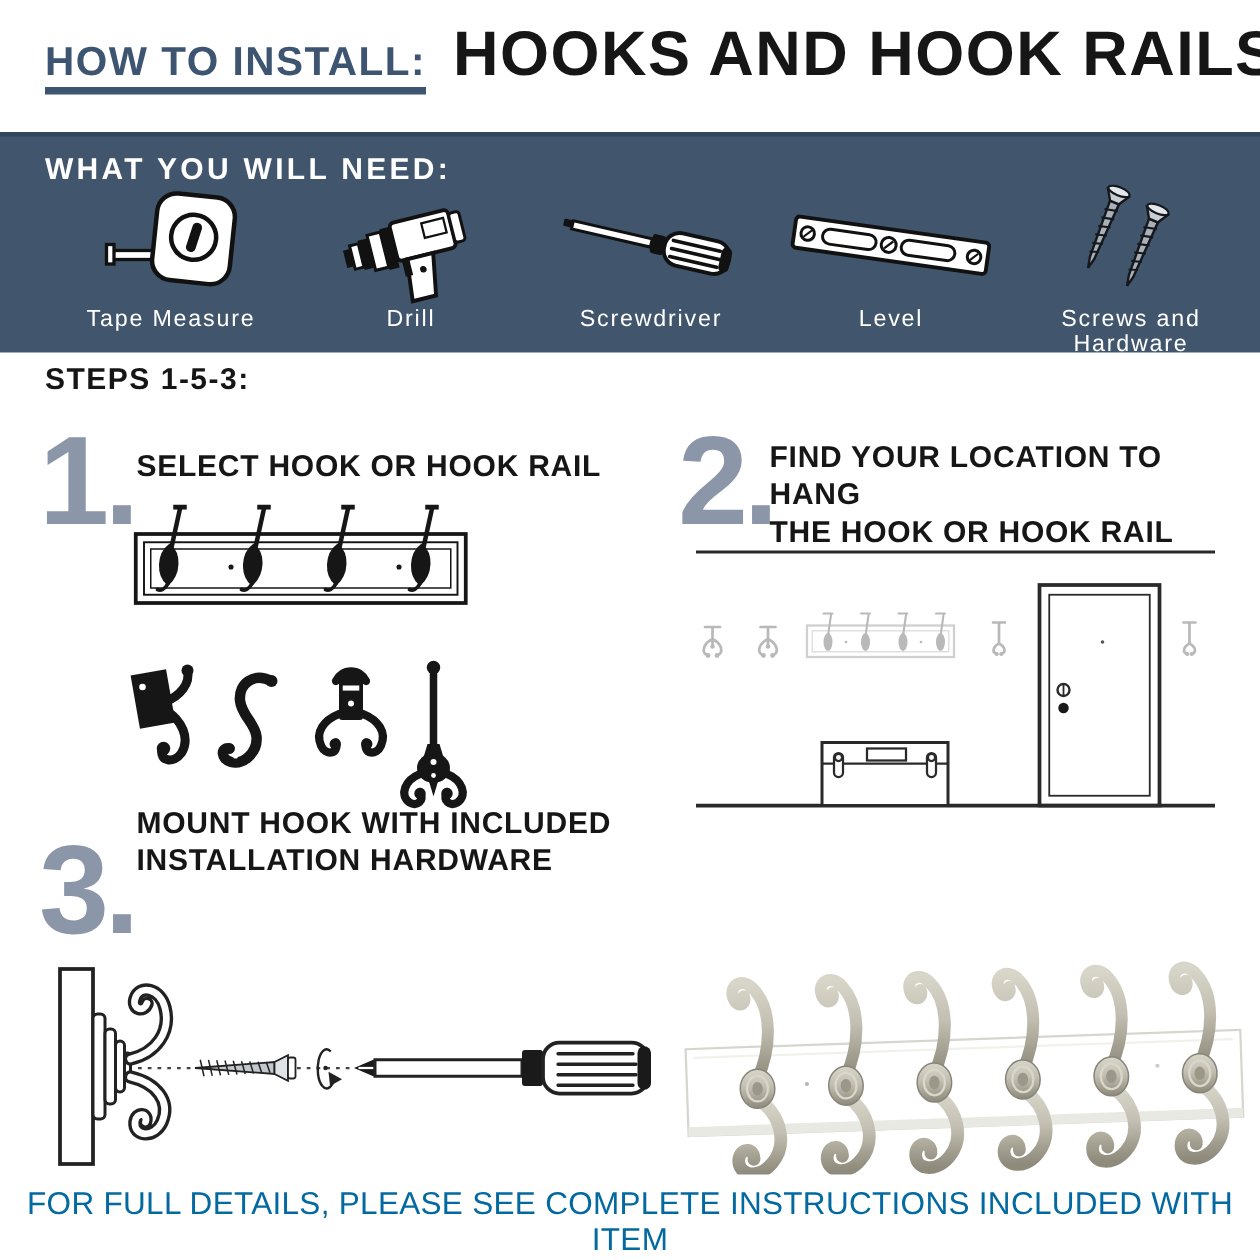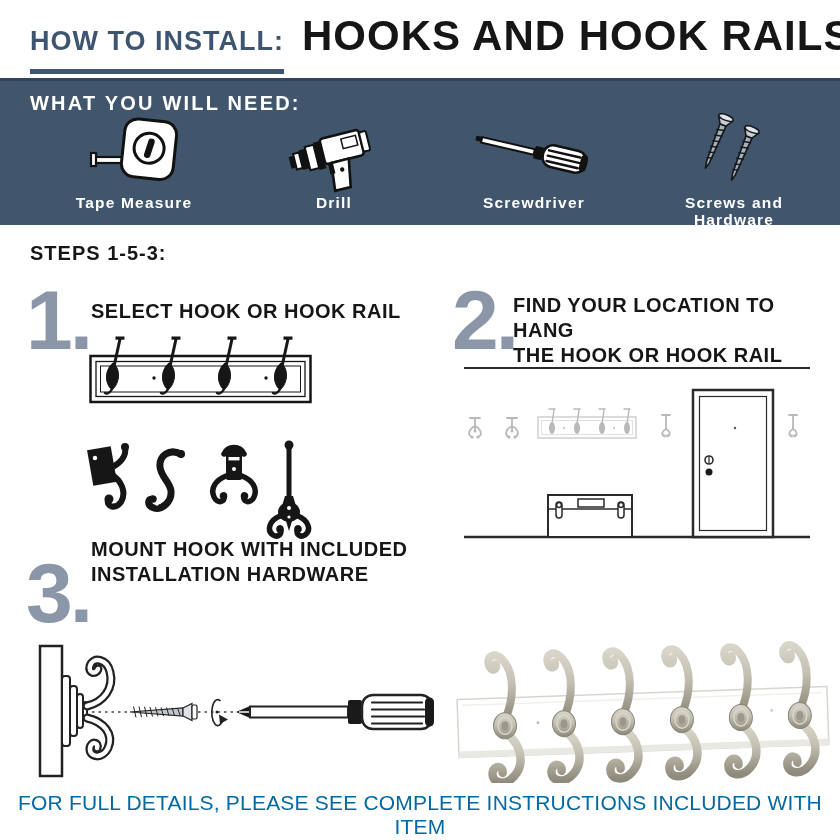--- a/index.html
+++ b/index.html
@@ -2,31 +2,31 @@
 <html><head>
 <meta charset="utf-8">
 <style>
   html,body{margin:0;padding:0;background:#fff;}
   .canvas{position:relative;width:840px;height:840px;background:#fff;overflow:hidden;
           font-family:"Liberation Sans",sans-serif;color:#161616;}
   .abs{position:absolute;}
   
   .header{left:30px;top:12px;display:flex;align-items:baseline;gap:18px;}
   .kicker{font-size:27px;font-weight:bold;color:#3d5570;letter-spacing:1px;
-          border-bottom:5px solid #3d5570;padding-bottom:12px;white-space:nowrap;}
+          border-bottom:5px solid #3d5570;padding-bottom:1px;white-space:nowrap;}
   .title{font-size:42px;font-weight:bold;letter-spacing:1px;color:#161616;white-space:nowrap;}
   
-  .banner{left:0;top:78px;width:840px;height:147px;background:#41566c;
+  .banner{left:0;top:88px;width:840px;height:147px;background:#41566c;
           border-top:3px solid #33455a;box-sizing:border-box;}
   .banner-heading{position:absolute;left:30px;top:11px;color:#fff;font-size:20px;
           font-weight:bold;letter-spacing:2.2px;}
   .tools{position:absolute;left:34px;right:6px;top:34px;display:flex;}
   .tool{flex:1;display:flex;flex-direction:column;align-items:center;}
   .icon-box{height:76px;display:flex;align-items:center;justify-content:center;}
-  .tool-label{color:#fff;font-weight:bold;font-size:15.5px;letter-spacing:1.2px;
+  .tool-label{color:#fff;font-weight:normal;font-size:15.5px;letter-spacing:1.2px;
           text-align:center;line-height:1.08;margin-top:4px;}
   
   .steps-heading{left:30px;top:242px;font-size:20px;font-weight:bold;letter-spacing:1px;}
   .step-num{font-size:84px;font-weight:bold;color:#8b96a8;line-height:1;letter-spacing:-3px;}
   .step-title{font-size:20px;font-weight:bold;letter-spacing:.5px;line-height:1.25;}
   .footer{left:0;top:791px;width:840px;text-align:center;font-size:21px;
           letter-spacing:.2px;color:#0369a1;}
   svg{display:block;}
 </style>
 </head>
@@ -97,20 +97,41 @@
               <rect x="111" y="23.5" width="7" height="17" rx="3.5" fill="#111"></rect>
             </g>
           </svg>
         </span>
         <div class="tool-label">
           <div>Screwdriver</div>
             <div></div>
         </div>
       </div>
 
+      <div class="tool">
+        <span class="icon-box">
+          <svg width="142" height="58" viewBox="0 0 142 58">
+            <g transform="rotate(8 71 29)">
+              <rect x="6" y="19" width="130" height="21" rx="2.5" fill="#fff" stroke="#111" stroke-width="2.6"></rect>
+              <rect x="25" y="24.5" width="36" height="10" rx="5" fill="#fff" stroke="#111" stroke-width="2"></rect>
+              <rect x="78" y="24.5" width="36" height="10" rx="5" fill="#fff" stroke="#111" stroke-width="2"></rect>
+              <circle cx="69.5" cy="29.5" r="5" fill="#fff" stroke="#111" stroke-width="2"></circle>
+              <path d="M66.8,32.2 L72.2,26.8" stroke="#111" stroke-width="1.5"></path>
+              <circle cx="15" cy="29.5" r="4.5" fill="#fff" stroke="#111" stroke-width="2"></circle>
+              <path d="M12.5,32 L17.5,27" stroke="#111" stroke-width="1.4"></path>
+              <circle cx="127" cy="29.5" r="4.5" fill="#fff" stroke="#111" stroke-width="2"></circle>
+              <path d="M124.5,32 L129.5,27" stroke="#111" stroke-width="1.4"></path>
+            </g>
+          </svg>
+        </span>
+        <div class="tool-label">
+          <div>Level</div>
+            <div></div>
+        </div>
+      </div>
 
       <div class="tool">
         <span class="icon-box">
           <svg width="78" height="80" viewBox="0 0 78 80">
             <defs>
               <g id="scr">
                 <polygon points="-3.2,0 3.2,0 1.6,40 0,47 -1.6,40" fill="#aab0b8" stroke="#15181c" stroke-width="1.6"></polygon>
                 <path d="M-4.6,6.5 L4.2,4.5 M-4.4,12.5 L4,10.5 M-4.2,18.5 L3.8,16.5 M-4,24.5 L3.6,22.5 M-3.6,30.5 L3.2,28.5 M-3.2,36.5 L2.8,34.5" stroke="#15181c" stroke-width="1.4"></path>
                 <polygon points="-7.5,-7 7.5,-7 3.2,0 -3.2,0" fill="#c8cdd3" stroke="#15181c" stroke-width="1.6"></polygon>
                 <ellipse cx="0" cy="-8" rx="7.5" ry="2.8" fill="#e3e6ea" stroke="#15181c" stroke-width="1.4"></ellipse>

